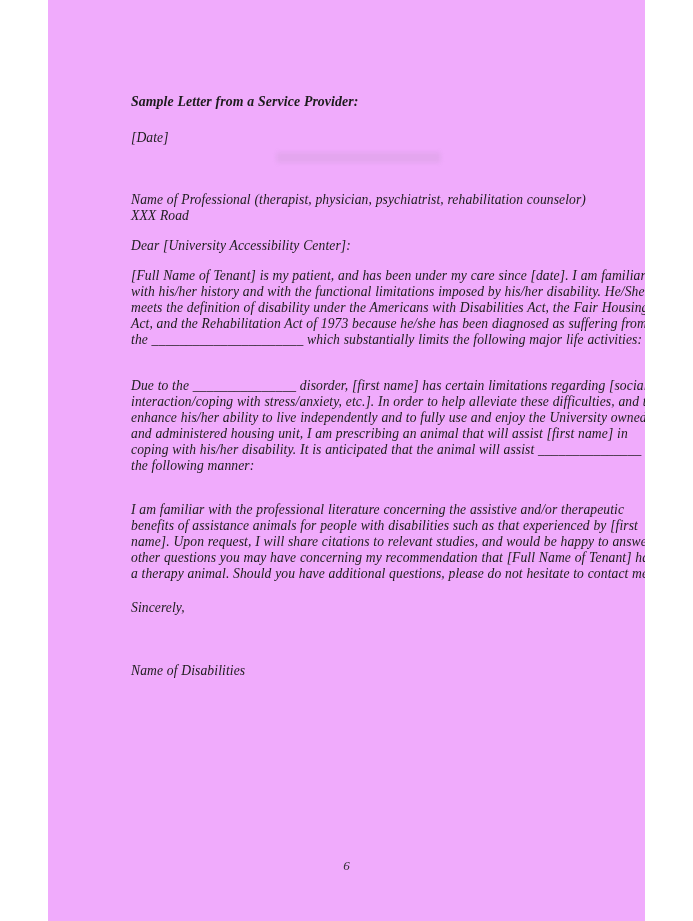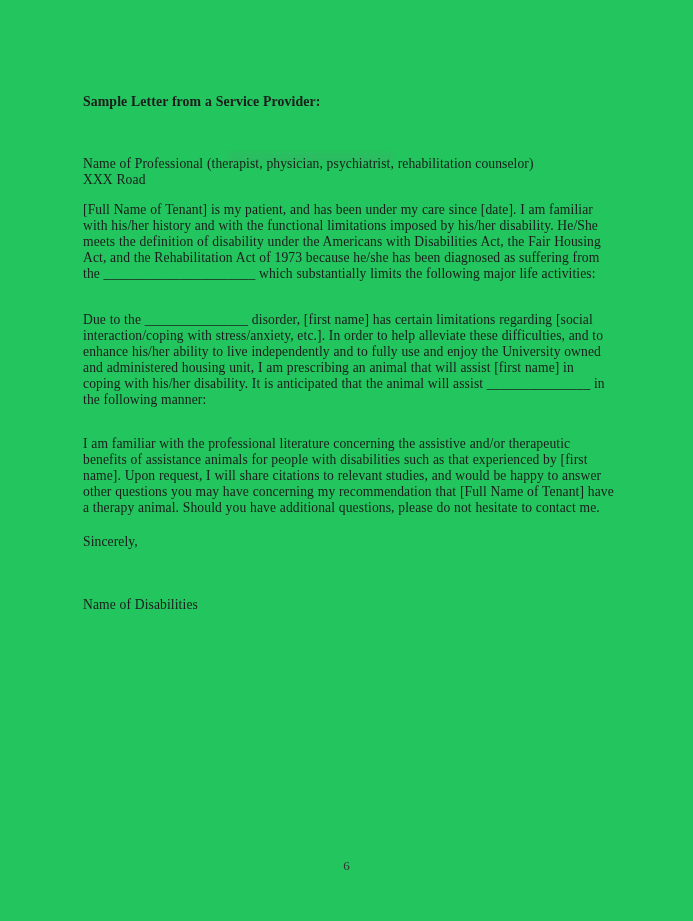--- a/index.html
+++ b/index.html
@@ -2,26 +2,27 @@
 <html><head>
 <meta charset="utf-8">
 <style>
   * { margin: 0; padding: 0; box-sizing: border-box; }
   html, body {
     background: #ffffff;
     font-family: "Liberation Serif", "DejaVu Serif", serif;
   }
   .page {
     position: relative;
-    width: 693px;
+    width: 597px;
     height: 921px;
     margin: 0 auto;
-    background: #22c55e;
+    background: #f0abfc;
     color: #1c1c1c;
     overflow: hidden;
+    font-style: italic;
   }
   .content {
     position: absolute;
     left: 83px;
     top: 94px;
     width: 532px;
     font-size: 13.6px;
     line-height: 16px;
     letter-spacing: 0.1px;
   }
@@ -63,26 +64,28 @@
 <body>
 
 <div class="page">
 
   <div class="smudge"></div>
 
   <div class="content">
 
     <div class="heading">Sample Letter from a Service Provider:</div>
 
+    <div class="date-line">[Date]</div>
 
     <div class="recipient-block">
       <div>Name of Professional (therapist, physician, psychiatrist, rehabilitation counselor)</div>
       <div>XXX Road</div>
     </div>
 
+    <div class="salutation">Dear [University Accessibility Center]:</div>
 
     <p class="para-1">[Full Name of Tenant] is my patient, and has been under my care since [date]. I am familiar with his/her history and with the functional limitations imposed by his/her disability. He/She meets the definition of disability under the Americans with Disabilities Act, the Fair Housing Act, and the Rehabilitation Act of 1973 because he/she has been diagnosed as suffering from the ______________________ which substantially limits the following major life activities:</p>
 
     <p class="para-2">Due to the _______________ disorder, [first name] has certain limitations regarding [social interaction/coping with stress/anxiety, etc.]. In order to help alleviate these difficulties, and to enhance his/her ability to live independently and to fully use and enjoy the University owned and administered housing unit, I am prescribing an animal that will assist [first name] in coping with his/her disability.  It is anticipated that the animal will assist _______________ in the following manner:</p>
 
     <p class="para-3">I am familiar with the professional literature concerning the assistive and/or therapeutic benefits of assistance animals for people with disabilities such as that experienced by [first name]. Upon request, I will share citations to relevant studies, and would be happy to answer other questions you may have concerning my recommendation that [Full Name of Tenant] have a therapy animal. Should you have additional questions, please do not hesitate to contact me.</p>
 
     <div class="closing">Sincerely,</div>
 
     <div class="signature">Name of Disabilities</div>

